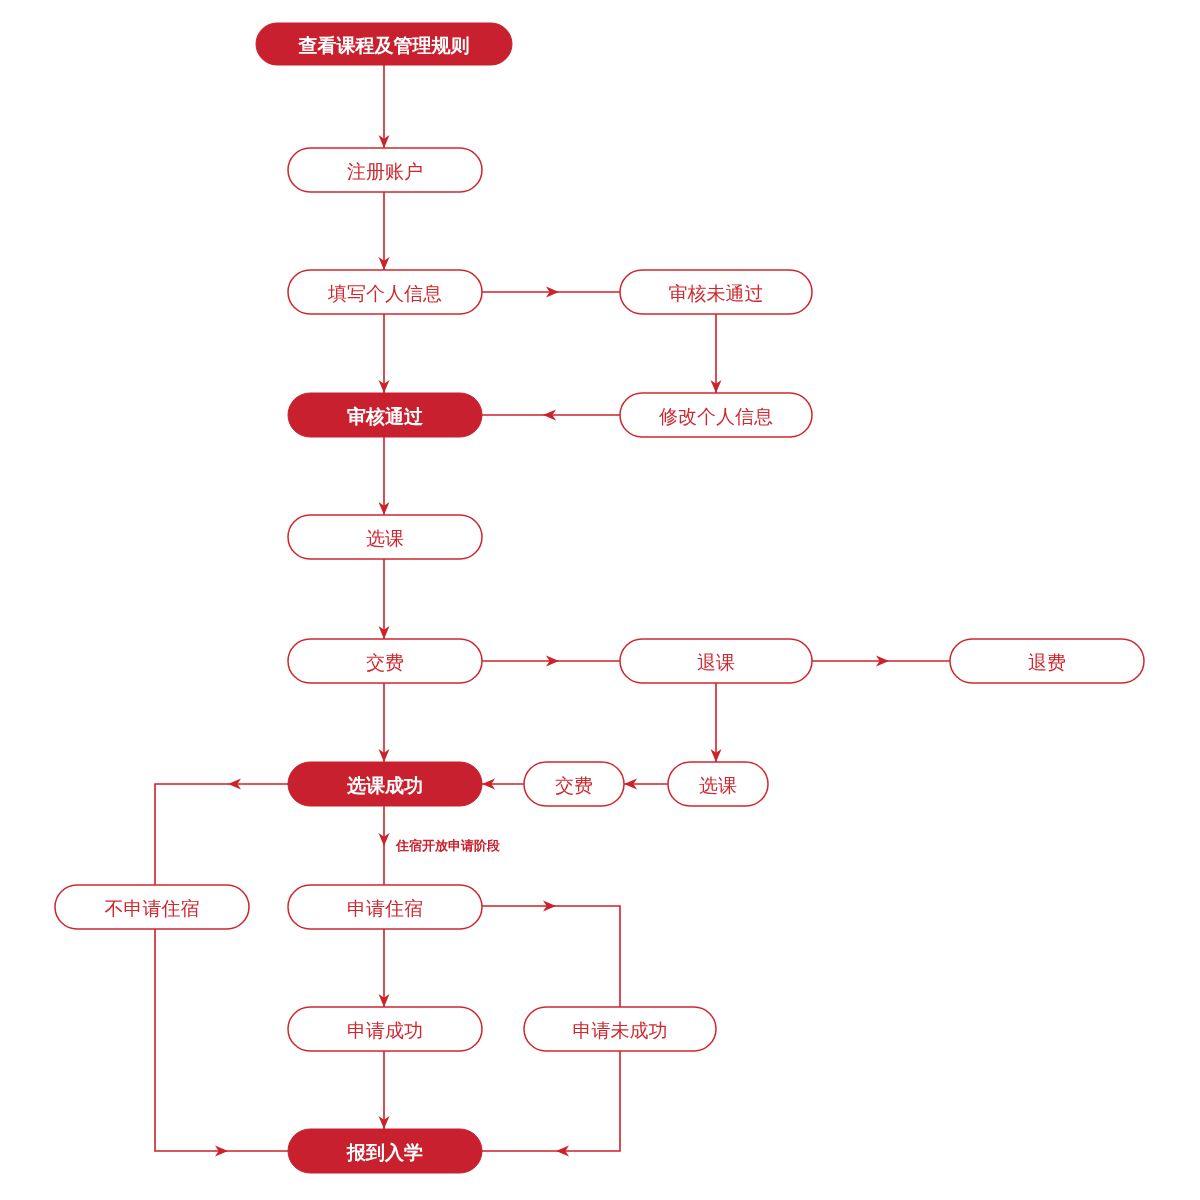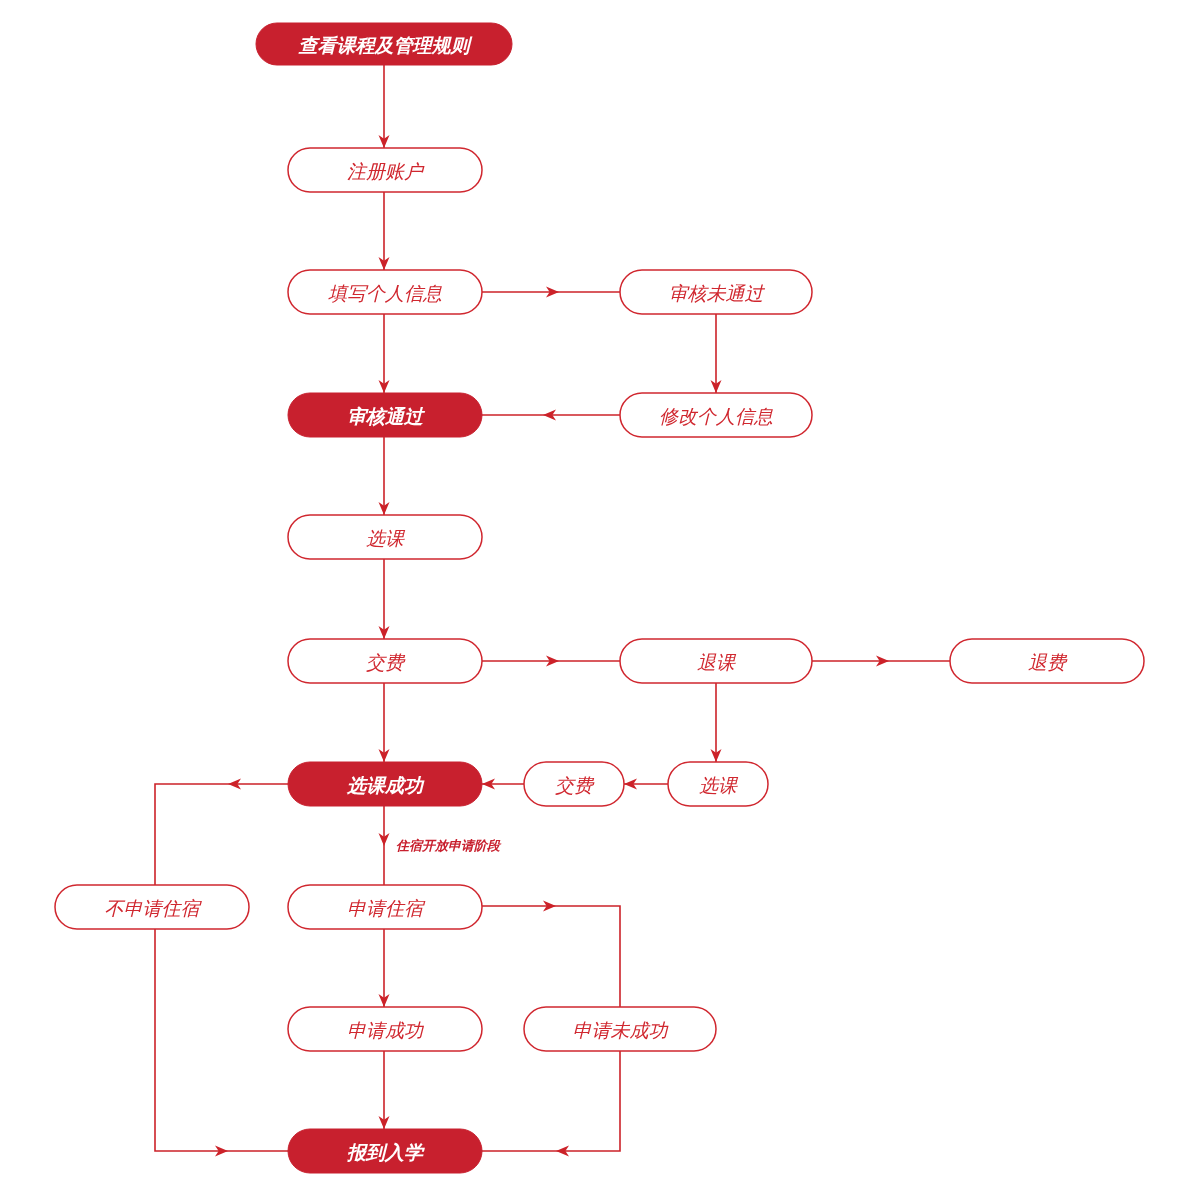--- a/index.html
+++ b/index.html
@@ -10,21 +10,20 @@
   body {
     width: 1200px;
     height: 1200px;
     font-family: "Liberation Sans", "DejaVu Sans", sans-serif;
     overflow: hidden;
   }
   #flow-root {
     position: relative;
     width: 988px;
     height: 1200px;
-    font-style: italic;
   }
   svg#flow-svg {
     position: absolute;
     left: 0;
     top: 0;
     width: 1200px;
     height: 1200px;
     display: block;
   }
   .node-label {

